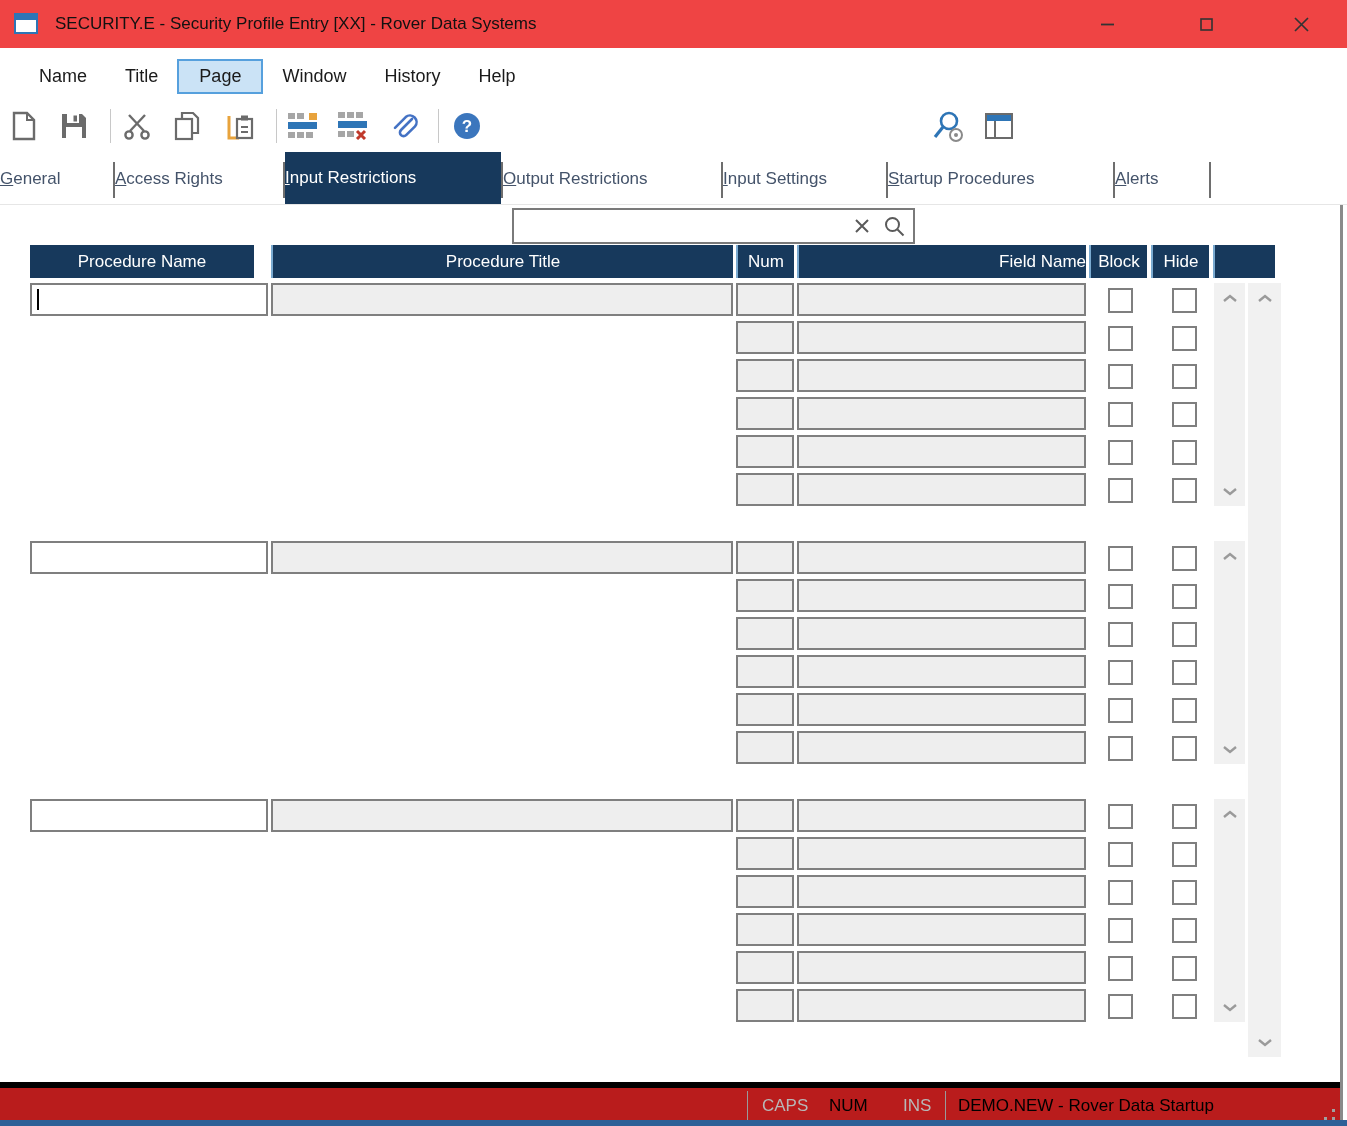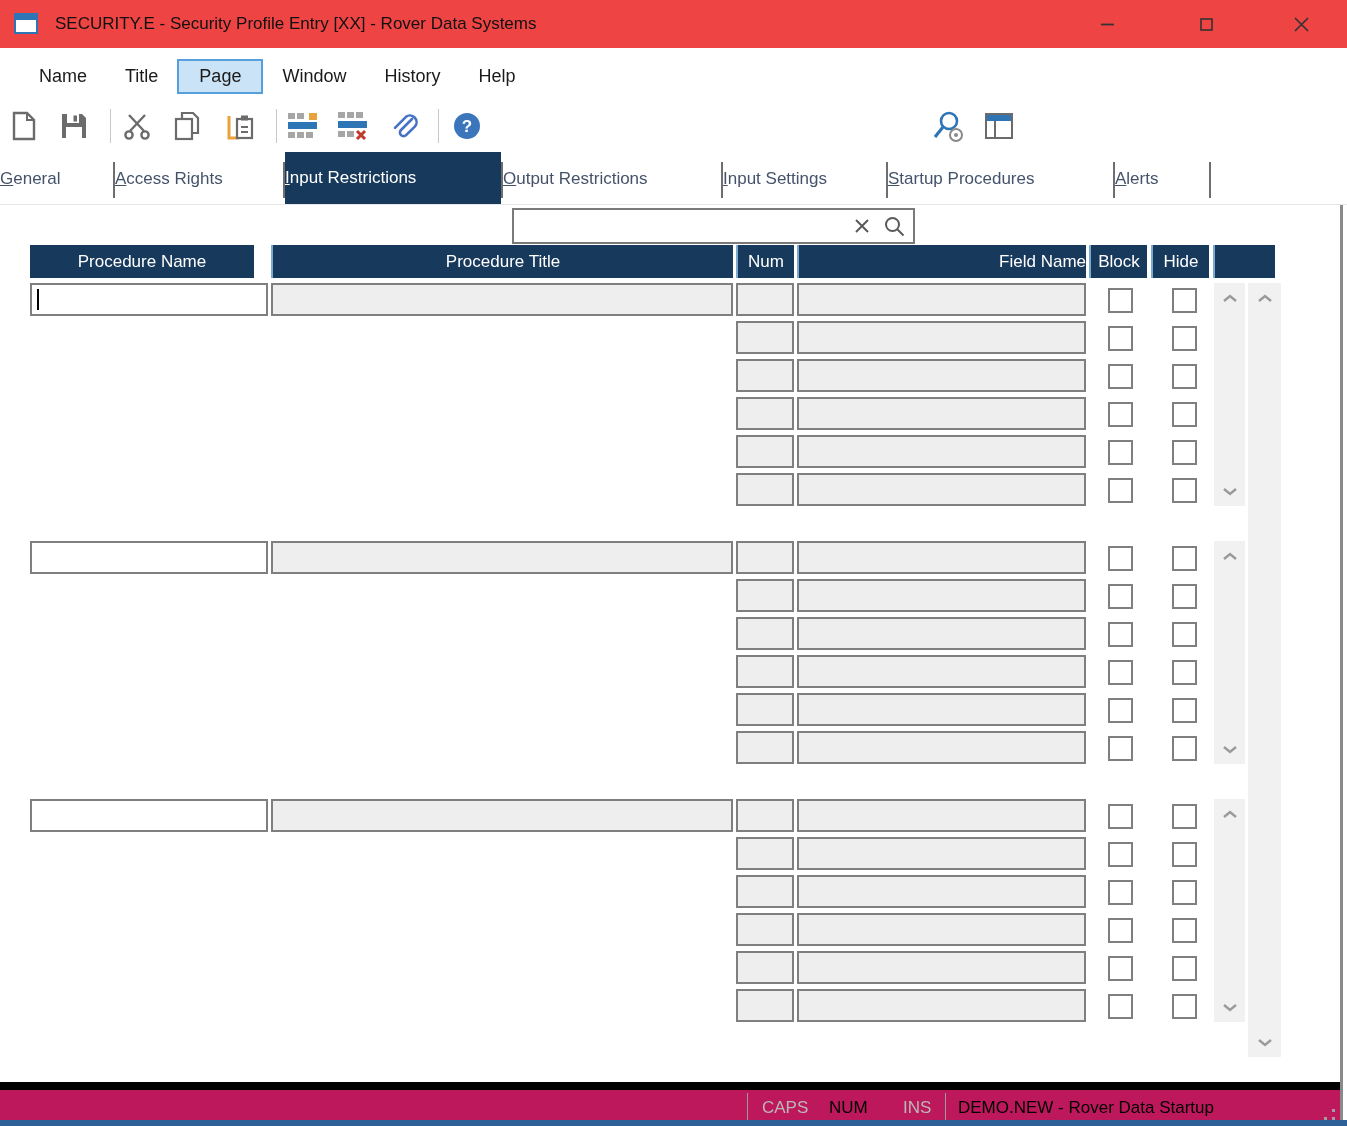--- a/index.html
+++ b/index.html
@@ -63,21 +63,21 @@
   .caret { position:absolute; left:37px; top:6px; width:2px; height:21px; background:#000; }
 
   .vscroll { position:absolute; background:#f1f1f1; }
   .vs-inner { left:1214px; top:0; width:31px; height:223px; }
   .vs-arrow { position:absolute; left:0; width:100%; height:26px; display:flex;
               align-items:center; justify-content:center; }
   .vs-up { top:2px; } .vs-down { bottom:2px; }
 
   
   .statusbar { position:absolute; left:0; top:1082px; width:1341px; height:38px;
-               background:#be185d; border-top:8px solid #000000; font-size:17px; }
+               background:#b91c1c; border-top:6px solid #000000; font-size:17px; }
   .sb-item { position:absolute; top:0; height:36px; line-height:36px; }
   .sb-gray { color:#b8b8b8; } .sb-black { color:#000; }
   .sb-sep { position:absolute; top:3px; width:1px; height:30px; background:#9a9a9a; }
   .grip { position:absolute; right:6px; bottom:8px; width:3px; height:3px; background:#a0a0a0;
           box-shadow:-8px 8px #a0a0a0, 0 8px #a0a0a0, 0 16px #a0a0a0, -8px 16px #a0a0a0, -16px 16px #a0a0a0; }
 
   
   .right-border { position:absolute; left:1340px; top:205px; width:3px; height:915px; background:#8a8a8a; }
   .bottom-border { position:absolute; left:0; top:1120px; width:1347px; height:6px; background:#2d6097; }
 </style>

